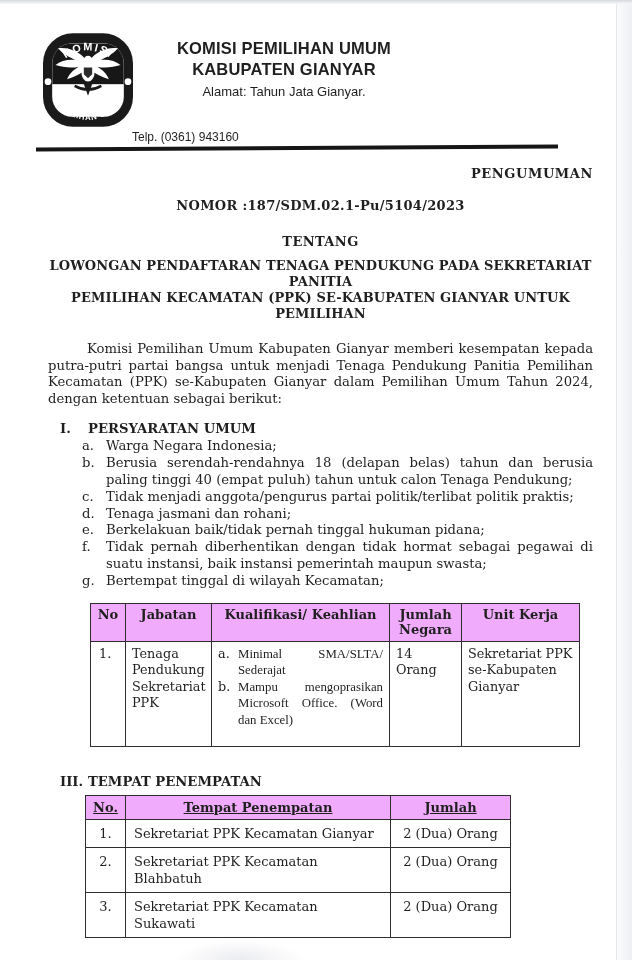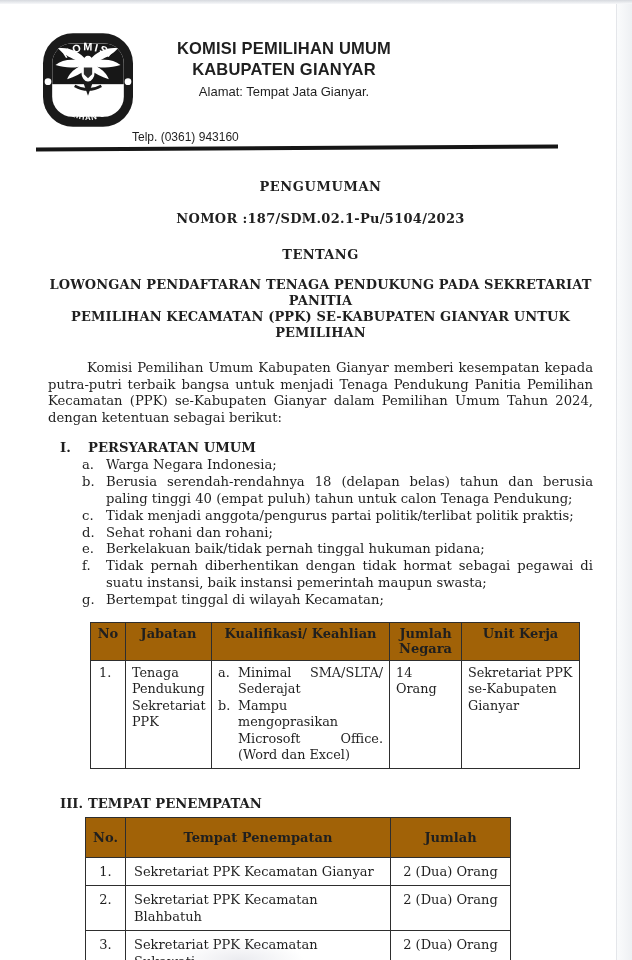--- a/index.html
+++ b/index.html
@@ -25,55 +25,55 @@
   .org-l1,.org-l2{font-size:16.5px;font-weight:700;line-height:21px;letter-spacing:.2px;}
   .org-addr{font-size:13px;line-height:18px;margin-top:3px;}
   .phone{position:absolute;left:132px;top:130px;font-family:"Liberation Sans", sans-serif;
     font-size:12px;}
   .rule{position:absolute;left:36px;top:146px;width:522px;height:4px;background:#161616;
     transform:rotate(-.35deg);}
 
   
   .main{padding:0 39px 0 48px;font-size:13.2px;}
   .center{text-align:center;font-weight:bold;}
-  .t-announce{margin-top:21px;font-size:13px;letter-spacing:.6px;}
+  .t-announce{margin-top:8px;font-size:13px;letter-spacing:.6px;text-align:right;}
   .t-number{margin-top:17px;font-size:13px;letter-spacing:.3px;}
   .t-about{margin-top:21px;font-size:13px;letter-spacing:.4px;}
-  .t-subject{margin-top:15px;font-size:13px;line-height:16px;letter-spacing:.1px;}
+  .t-subject{margin-top:9px;font-size:13px;line-height:16px;letter-spacing:.1px;}
   .para{margin-top:19px;line-height:16.6px;text-align:justify;text-indent:39px;}
 
   .sec{margin-top:13px;}
   .sec-head{display:flex;font-weight:bold;font-size:13.2px;margin-left:12px;line-height:17px;}
   .sec-num{width:28px;flex:none;}
   .items{margin-left:34px;margin-top:1px;}
   .li{display:flex;line-height:16.8px;}
   .li-letter{width:24px;flex:none;}
   .li-text{flex:1;text-align:justify;}
   .sec-intro{margin-left:40px;line-height:17px;}
 
   
   table{border-collapse:collapse;table-layout:fixed;color:#1f1f1f;}
   th,td{border:1px solid #2e2e2e;}
-  th{background:#a16207;font-weight:bold;text-align:center;vertical-align:top;
+  th{background:#f0abfc;font-weight:bold;text-align:center;vertical-align:top;
      padding:3px 2px;font-size:13px;line-height:15.5px;}
   td{vertical-align:top;font-size:12.8px;line-height:16.5px;}
 
   .t1{width:489px;margin:3px 0 0 42px;}
   .t1 .c0{width:35px;} .t1 .c1{width:86px;} .t1 .c2{width:178px;}
   .t1 .c3{width:72px;} .t1 .c4{width:118px;}
   .t1 td{padding:4px 6px;}
   .t1 td.cell-no{padding-left:8px;}
   .t1 td .cell-body{min-height:96px;}
   .kv{display:flex;}
   .kv .kl{width:20px;flex:none;}
-  .kv .kt{flex:1;text-align:justify;}
+  .kv .kt{flex:1;text-align:justify;font-family:Liberation Serif, serif;}
 
   .t2{width:425px;margin:5px 0 0 37px;}
   .t2 .c0{width:40px;} .t2 .c1{width:265px;} .t2 .c2{width:120px;}
-  .t2 th{padding:12px 2px;}
+  .t2 th{padding:4px 2px;text-decoration:underline;}
   .t2 td{padding:5px 8px;font-size:13px;line-height:17px;}
   .t2 .c-center{text-align:center;}
 </style>
 </head>
 <body>
 
 <div class="page">
   <div class="edge-top"></div>
   <div class="edge-right"></div>
   <div class="smudge"></div>
@@ -111,37 +111,37 @@
         <textPath href="#arcTop" startOffset="50%" text-anchor="middle">KOMISI</textPath>
       </text>
       <text font-family="Liberation Sans, sans-serif" font-size="9.5" font-weight="bold" fill="#ffffff" letter-spacing="1">
         <textPath href="#arcBot" startOffset="50%" text-anchor="middle">PEMILIHAN UMUM</textPath>
       </text>
     </svg>
 
     <div class="org">
       <div class="org-l1">KOMISI PEMILIHAN UMUM</div>
       <div class="org-l2">KABUPATEN GIANYAR</div>
-      <div class="org-addr">Alamat: Tempat Jata Gianyar.</div>
+      <div class="org-addr">Alamat: Tahun Jata Gianyar.</div>
     </div>
     <div class="phone">Telp. (0361) 943160</div>
     <div class="rule"></div>
   </div>
 
   <div class="main">
 
     <div class="center t-announce">PENGUMUMAN</div>
     <div class="center t-number">NOMOR :187/SDM.02.1-Pu/5104/2023</div>
     <div class="center t-about">TENTANG</div>
     <div class="center t-subject">
       <div>LOWONGAN PENDAFTARAN TENAGA PENDUKUNG PADA SEKRETARIAT PANITIA</div>
       <div>PEMILIHAN KECAMATAN (PPK) SE-KABUPATEN GIANYAR UNTUK PEMILIHAN</div>
     </div>
 
-    <div class="para">Komisi Pemilihan Umum Kabupaten Gianyar memberi kesempatan kepada putra-putri terbaik bangsa untuk menjadi Tenaga Pendukung Panitia Pemilihan Kecamatan (PPK) se-Kabupaten Gianyar dalam Pemilihan Umum Tahun 2024, dengan ketentuan sebagai berikut:</div>
+    <div class="para">Komisi Pemilihan Umum Kabupaten Gianyar memberi kesempatan kepada putra-putri partai bangsa untuk menjadi Tenaga Pendukung Panitia Pemilihan Kecamatan (PPK) se-Kabupaten Gianyar dalam Pemilihan Umum Tahun 2024, dengan ketentuan sebagai berikut:</div>
 
     <div class="sec">
       <div class="sec-head">
         <span class="sec-num">I.</span>
         <span>PERSYARATAN UMUM</span>
       </div>
       <div class="items">
         <div class="li">
           <span class="li-letter">a.</span>
           <span class="li-text">Warga Negara Indonesia;</span>
@@ -149,21 +149,21 @@
         <div class="li">
           <span class="li-letter">b.</span>
           <span class="li-text">Berusia serendah-rendahnya 18 (delapan belas) tahun dan berusia paling tinggi 40 (empat puluh) tahun untuk calon Tenaga Pendukung;</span>
         </div>
         <div class="li">
           <span class="li-letter">c.</span>
           <span class="li-text">Tidak menjadi anggota/pengurus partai politik/terlibat politik praktis;</span>
         </div>
         <div class="li">
           <span class="li-letter">d.</span>
-          <span class="li-text">Sehat rohani dan rohani;</span>
+          <span class="li-text">Tenaga jasmani dan rohani;</span>
         </div>
         <div class="li">
           <span class="li-letter">e.</span>
           <span class="li-text">Berkelakuan baik/tidak pernah tinggal hukuman pidana;</span>
         </div>
         <div class="li">
           <span class="li-letter">f.</span>
           <span class="li-text">Tidak pernah diberhentikan dengan tidak hormat sebagai pegawai di suatu instansi, baik instansi pemerintah maupun swasta;</span>
         </div>
         <div class="li">

